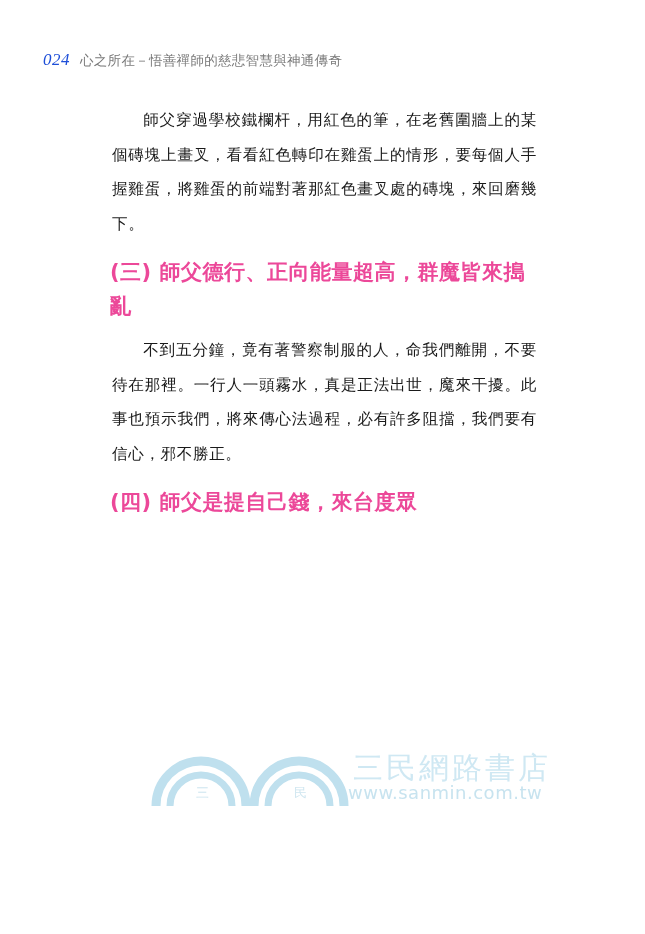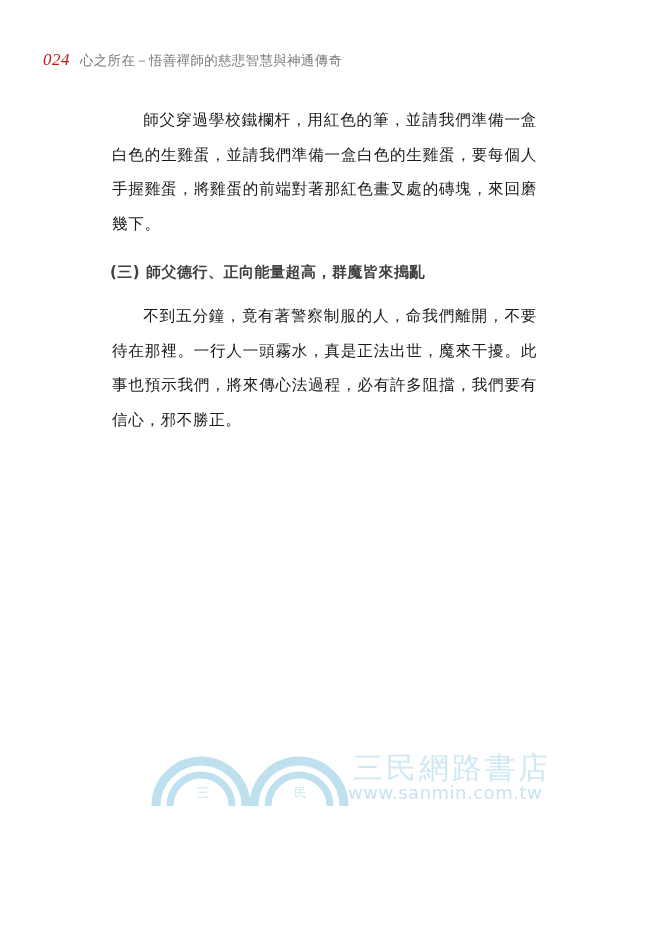--- a/index.html
+++ b/index.html
@@ -7,37 +7,37 @@
       width: 645px; height: 934px; position: relative; overflow: hidden;
       font-family: "DejaVu Serif", "Liberation Serif", serif;
       color: #1a1a1a;
     }
     .running-head {
       position: absolute; left: 43px; top: 50px;
       display: flex; align-items: baseline; gap: 10px;
     }
     .page-num {
       font-family: "Liberation Serif", "DejaVu Serif", serif;
-      font-style: italic; font-size: 17px; color: #b91c1c; letter-spacing: 0.5px;
+      font-style: italic; font-size: 17px; color: #1d4ed8; letter-spacing: 0.5px;
     }
     .book-title {
       font-family: "DejaVu Sans", "Liberation Sans", sans-serif;
       font-size: 13.5px; color: #7a7a7a; letter-spacing: 0.3px;
     }
     .content {
       position: absolute; left: 112px; top: 103px; width: 425px;
     }
     .para {
       font-size: 15.6px; line-height: 34.5px; margin: 0 0 14px 0;
       text-indent: 2em; text-align: justify; letter-spacing: 0.6px;
     }
     .heading {
       font-family: "DejaVu Sans", "Liberation Sans", sans-serif;
-      font-weight: bold; font-size: 15px; line-height: 34px;
-      margin: 4px 0 10px -2px; color: #404040; letter-spacing: 0.5px;
+      font-weight: bold; font-size: 21px; line-height: 34px;
+      margin: 4px 0 10px -2px; color: #ec4899; letter-spacing: 0.5px;
       position: relative; z-index: 2;
     }
     .watermark {
       position: absolute; left: 148px; top: 740px; width: 400px; height: 66px;
       z-index: 1; pointer-events: none;
     }
     .wm-arcs { position: absolute; left: 0; top: 0; }
     .wm-title {
       position: absolute; left: 205px; top: 8px;
       font-family: Liberation Mono, monospace; font-size: 30px; color: #cfe8f3;
@@ -55,25 +55,26 @@
   </style>
 </head>
 <body>
 
 <div class="running-head">
   <span class="page-num">024</span>
   <span class="book-title">心之所在－悟善禪師的慈悲智慧與神通傳奇</span>
 </div>
 
 <div class="content">
-  <p class="para">師父穿過學校鐵欄杆，用紅色的筆，並請我們準備一盒白色的生雞蛋，並請我們準備一盒白色的生雞蛋，要每個人手握雞蛋，將雞蛋的前端對著那紅色畫叉處的磚塊，來回磨幾下。</p>
+  <p class="para">師父穿過學校鐵欄杆，用紅色的筆，在老舊圍牆上的某個磚塊上畫叉，看看紅色轉印在雞蛋上的情形，要每個人手握雞蛋，將雞蛋的前端對著那紅色畫叉處的磚塊，來回磨幾下。</p>
 
   <h2 class="heading">(三) 師父德行、正向能量超高，群魔皆來搗亂</h2>
   <p class="para">不到五分鐘，竟有著警察制服的人，命我們離開，不要待在那裡。一行人一頭霧水，真是正法出世，魔來干擾。此事也預示我們，將來傳心法過程，必有許多阻擋，我們要有信心，邪不勝正。</p>
 
+  <h2 class="heading">(四) 師父是提自己錢，來台度眾</h2>
 
 </div>
 
 <div class="watermark">
   <svg class="wm-arcs" width="210" height="66" viewBox="0 0 210 66">
     <g fill="none" stroke="#bfe0ee" stroke-linecap="butt">
       <path d="M8 66 A45 45 0 0 1 98 66" stroke-width="9"></path>
       <path d="M22 66 A31 31 0 0 1 84 66" stroke-width="7"></path>
       <path d="M106 66 A45 45 0 0 1 196 66" stroke-width="9"></path>
       <path d="M120 66 A31 31 0 0 1 182 66" stroke-width="7"></path>

